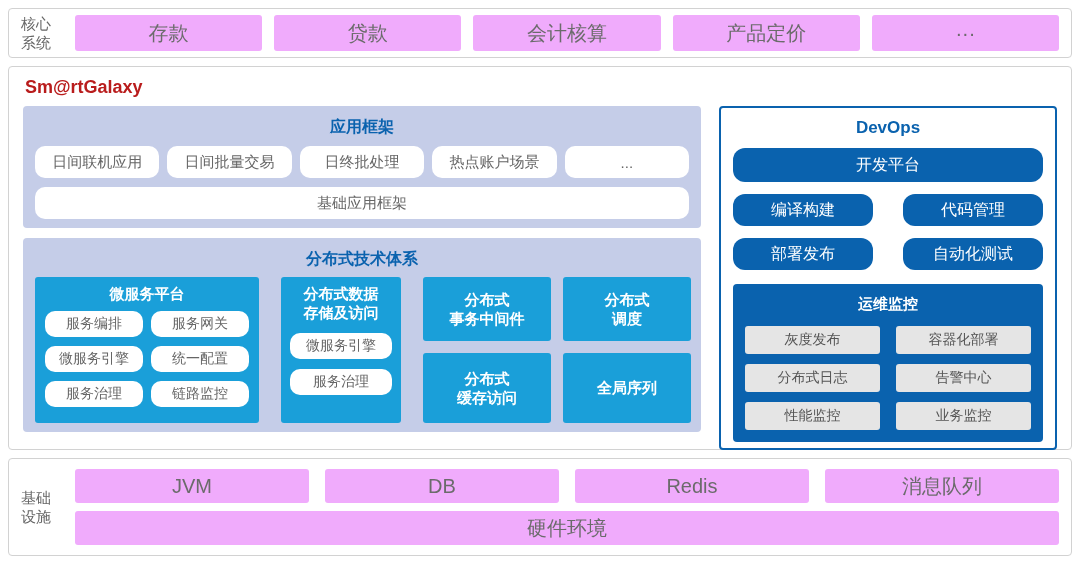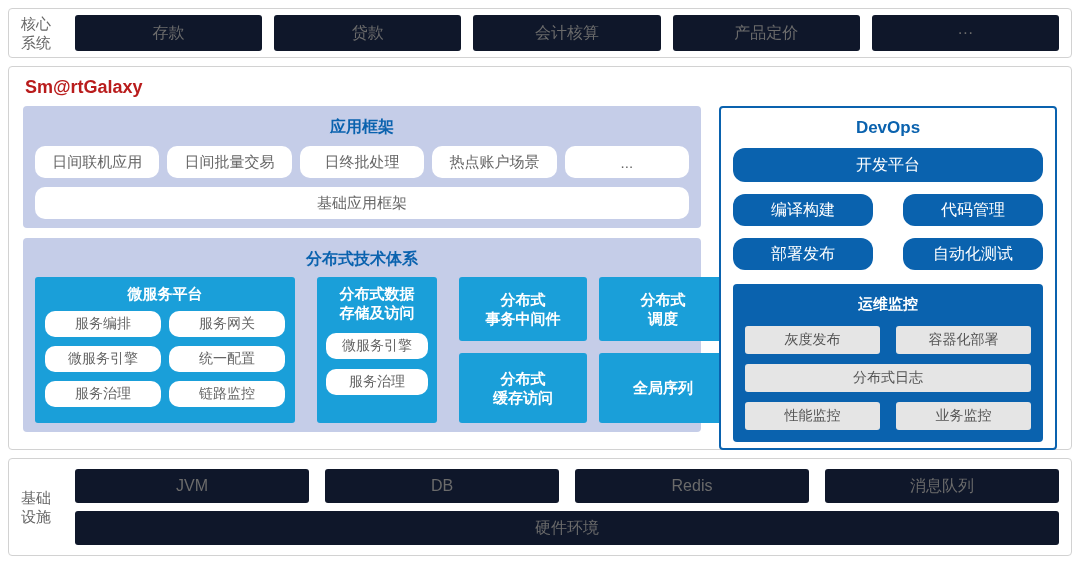--- a/index.html
+++ b/index.html
@@ -7,42 +7,42 @@
     font-family: "Liberation Sans", "DejaVu Sans", sans-serif; color: #666; }
   .pre { white-space: pre-line; }
 
   .section { position: absolute; left: 8px; width: 1064px; background: #fff;
     border: 1px solid #d2d2d2; border-radius: 4px; }
 
   
   .top-section { top: 8px; height: 50px; display: flex; align-items: center; padding: 12px 12px; }
   .side-label { width: 44px; flex: none; font-size: 15px; line-height: 1.3; color: #666; }
   .top-boxes { flex: 1; display: flex; gap: 12px; margin-left: 10px; }
-  .gray-box { flex: 1; height: 36px; background: #0f172a; border-radius: 3px;
-    display: flex; align-items: center; justify-content: center; font-size: 16px; color: #6b6b6b; }
+  .gray-box { flex: 1; height: 36px; background: #f0abfc; border-radius: 3px;
+    display: flex; align-items: center; justify-content: center; font-size: 20px; color: #6b6b6b; }
 
   
   .galaxy { top: 66px; height: 384px; padding: 8px 14px; }
   .galaxy-title { color: #b91c1c; font-weight: bold; font-size: 18px; margin: 2px 0 8px 2px; }
   .galaxy-body { display: flex; gap: 18px; }
   .left-col { width: 678px; flex: none; display: flex; flex-direction: column; gap: 10px; }
 
   .blue-panel { background: #c5cde8; border-radius: 4px; padding: 9px 12px; }
   .panel-title { text-align: center; color: #0a62ae; font-weight: bold; font-size: 16px; height: 24px; line-height: 24px; }
 
   .app-row { display: flex; gap: 8px; margin-top: 7px; }
   .white-box { background: #fff; border-radius: 10px; display: flex; align-items: center;
     justify-content: center; font-size: 15px; color: #666; }
   .app-row .white-box { flex: 1; height: 32px; }
   .base-box { height: 32px; margin-top: 9px; }
 
   .dist-grid { display: flex; margin-top: 6px; height: 146px; }
   .cyan { background: #1a9fd9; border-radius: 3px; color: #fff; }
   .cyan-title { text-align: center; font-weight: bold; font-size: 15px; color: #fff; line-height: 1.25; }
-  .col-micro { width: 260px; flex: none; margin-right: 22px; padding: 8px 10px; }
+  .col-micro { width: 224px; flex: none; margin-right: 22px; padding: 8px 10px; }
   .micro-grid { display: grid; grid-template-columns: 1fr 1fr; gap: 9px 8px; margin-top: 7px; }
   .micro-grid .white-box, .col-storage .white-box { height: 26px; font-size: 14px; }
   .col-storage { width: 120px; flex: none; margin-right: 22px; padding: 8px 9px;
     display: flex; flex-direction: column; }
   .col-storage .white-box { margin-top: 10px; }
   .col-cells { width: 128px; flex: none; display: flex; flex-direction: column; gap: 12px; }
   .col-cells.first { margin-right: 12px; }
   .cell { flex: 1; display: flex; align-items: center; justify-content: center;
     font-weight: bold; font-size: 15px; text-align: center; line-height: 1.3; }
   .cell.top-cell { flex: none; height: 64px; }
@@ -154,20 +154,21 @@
         <div class="dark-btn">自动化测试</div>
       </div>
       <div class="monitor">
         <div class="monitor-title">运维监控</div>
         <div class="monitor-row">
           <div class="monitor-box">灰度发布</div>
           <div class="monitor-box">容器化部署</div>
         </div>
         <div class="monitor-row">
           <div class="monitor-box">分布式日志</div>
+          <div class="monitor-box">告警中心</div>
         </div>
         <div class="monitor-row">
           <div class="monitor-box">性能监控</div>
           <div class="monitor-box">业务监控</div>
         </div>
       </div>
     </div>
 
   </div>
 </div>

